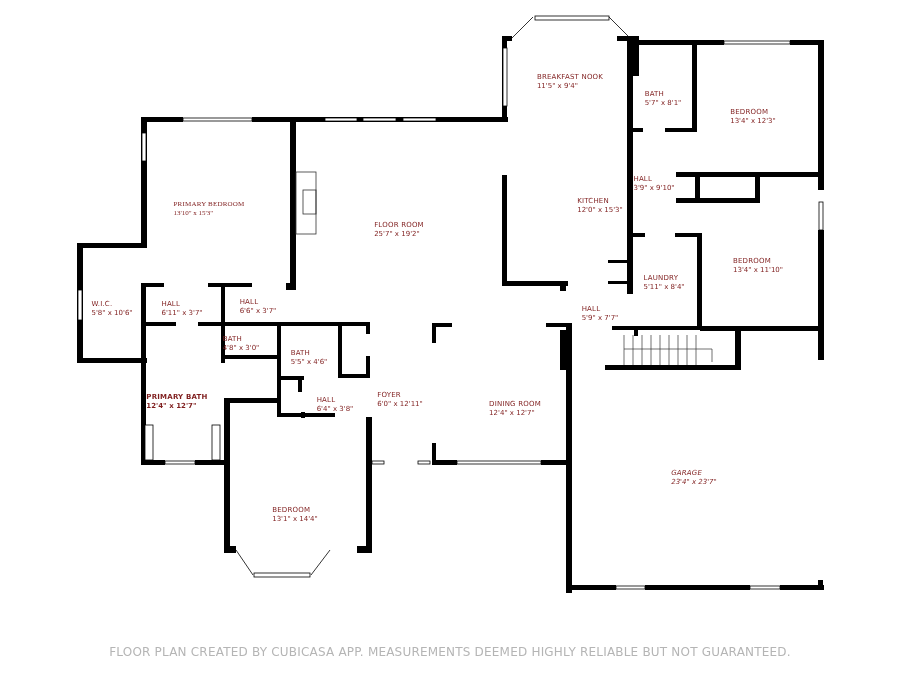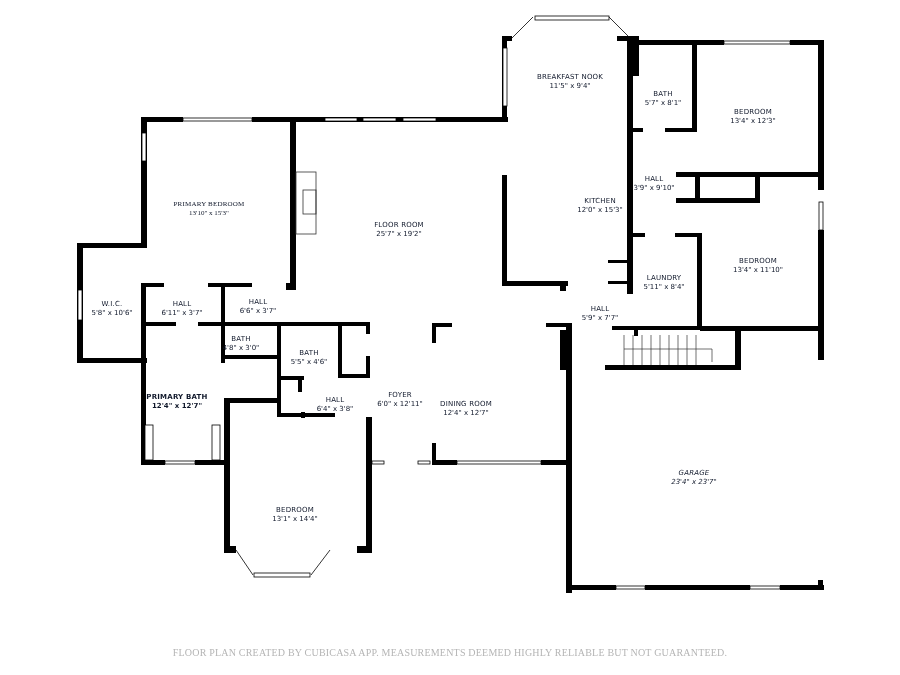--- a/index.html
+++ b/index.html
@@ -1,21 +1,21 @@
 <!DOCTYPE html>
 <html><head>
 <meta charset="utf-8">
 <style>
   html, body { margin:0; padding:0; background:#ffffff; }
   body { width:900px; height:675px; position:relative; overflow:hidden; font-family:"DejaVu Sans", sans-serif; }
   #plan { position:absolute; left:0; top:0; width:900px; height:675px; }
-  .label { position:absolute; transform:translate(-50%,-50%); text-align:center; color:#0f172a; white-space:nowrap; line-height:1.25; }
+  .label { position:absolute; transform:translate(-50%,-50%); text-align:left; color:#7f1d1d; white-space:nowrap; line-height:1.25; }
   .label .name { font-size:7px; letter-spacing:0.2px; display:block; }
   .label .dim { font-size:7px; display:block; }
-  .footer { position:absolute; left:450px; top:652px; transform:translate(-50%,-50%); font-size:10px; color:#b5b5b5; letter-spacing:0.2px; white-space:nowrap;font-family:Liberation Serif, serif; }
+  .footer { position:absolute; left:450px; top:652px; transform:translate(-50%,-50%); font-size:12px; color:#b5b5b5; letter-spacing:0.2px; white-space:nowrap; }
 </style>
 </head>
 <body>
 
 <svg id="plan" viewBox="0 0 900 675" xmlns="http://www.w3.org/2000/svg">
   <g fill="#000">
 
     <rect x="141" y="117" width="6" height="128"></rect>
     <rect x="141" y="117" width="42" height="5"></rect>
     <rect x="252" y="117" width="230" height="5"></rect>
@@ -218,21 +218,21 @@
       <span class="dim">12'4" x 12'7"</span>
     </div>
     <div class="label" style="left: 335px; top: 405px;">
       <span class="name">HALL</span>
       <span class="dim">6'4" x 3'8"</span>
     </div>
     <div class="label" style="left: 400px; top: 400px;">
       <span class="name">FOYER</span>
       <span class="dim">6'0" x 12'11"</span>
     </div>
-    <div class="label" style="left: 466px; top: 409px;">
+    <div class="label" style="left: 515px; top: 409px;">
       <span class="name">DINING ROOM</span>
       <span class="dim">12'4" x 12'7"</span>
     </div>
     <div class="label" style="left: 694px; top: 478px; font-style: italic;">
       <span class="name">GARAGE</span>
       <span class="dim">23'4" x 23'7"</span>
     </div>
     <div class="label" style="left: 295px; top: 515px;">
       <span class="name">BEDROOM</span>
       <span class="dim">13'1" x 14'4"</span>

